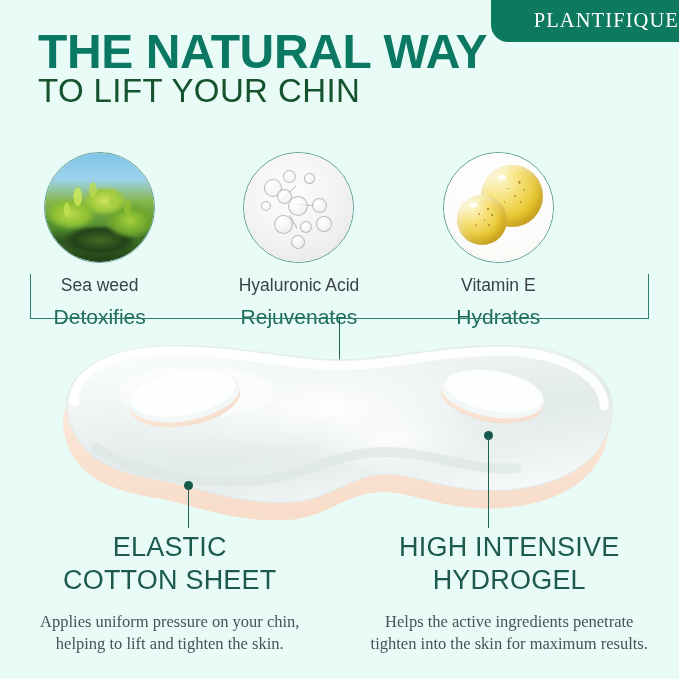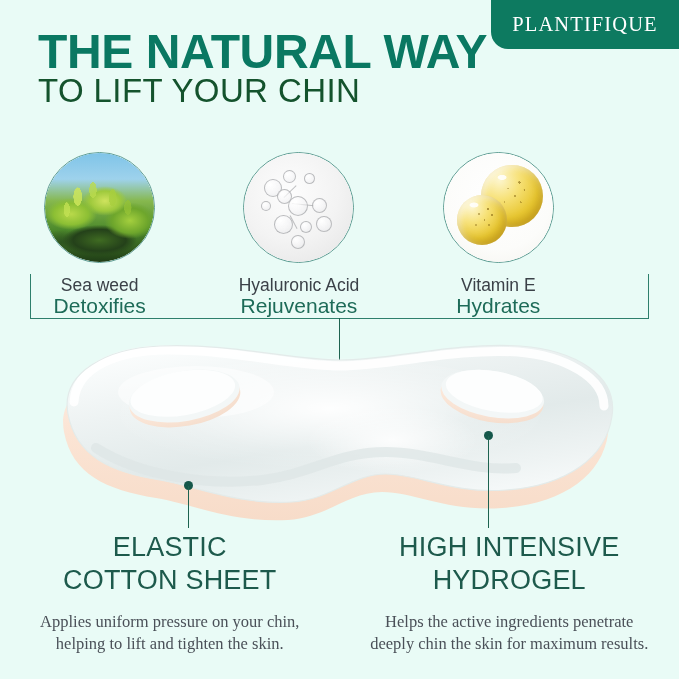--- a/index.html
+++ b/index.html
@@ -23,26 +23,26 @@
     background: #e9fbf6;
     overflow: hidden;
   }
 
   
   .brand-badge {
     position: absolute;
     top: 0;
     left: 491px;
     width: 188px;
-    height: 49px;
+    height: 42px;
     background: #0d7a60;
     border-bottom-left-radius: 17px;
     display: flex;
     align-items: center;
-    justify-content: center;
+    justify-content: flex-end;
   }
   .brand-badge-text {
     color: #ffffff;
     font-family: "Liberation Serif", serif;
     font-size: 20.5px;
     letter-spacing: 1.1px;
     font-weight: 400;
     line-height: 1;
     padding-bottom: 1px;
   }
@@ -201,20 +201,21 @@
 
   .ingredient-name {
     margin-top: 14px;
     color: #3b4148;
     font-size: 17.5px;
     font-weight: 400;
     line-height: 1;
     white-space: nowrap;
   }
   .ingredient-benefit {
+    margin-top: 11px;
     color: #1d6b58;
     font-size: 21px;
     font-weight: 400;
     line-height: 1;
     white-space: nowrap;
   }
 
   
   .bracket {
     position: absolute;
@@ -464,18 +465,18 @@
         <div>COTTON SHEET</div>
       </div>
       <div class="feature-desc">Applies uniform pressure on your chin, helping to lift and tighten the skin.</div>
     </div>
 
     <div class="feature">
       <div class="feature-title">
         <div>HIGH INTENSIVE</div>
         <div>HYDROGEL</div>
       </div>
-      <div class="feature-desc">Helps the active ingredients penetrate deeply chin the skin for maximum results.</div>
+      <div class="feature-desc">Helps the active ingredients penetrate tighten into the skin for maximum results.</div>
     </div>
 
   </div>
 
 </div>
 
 </body></html>

